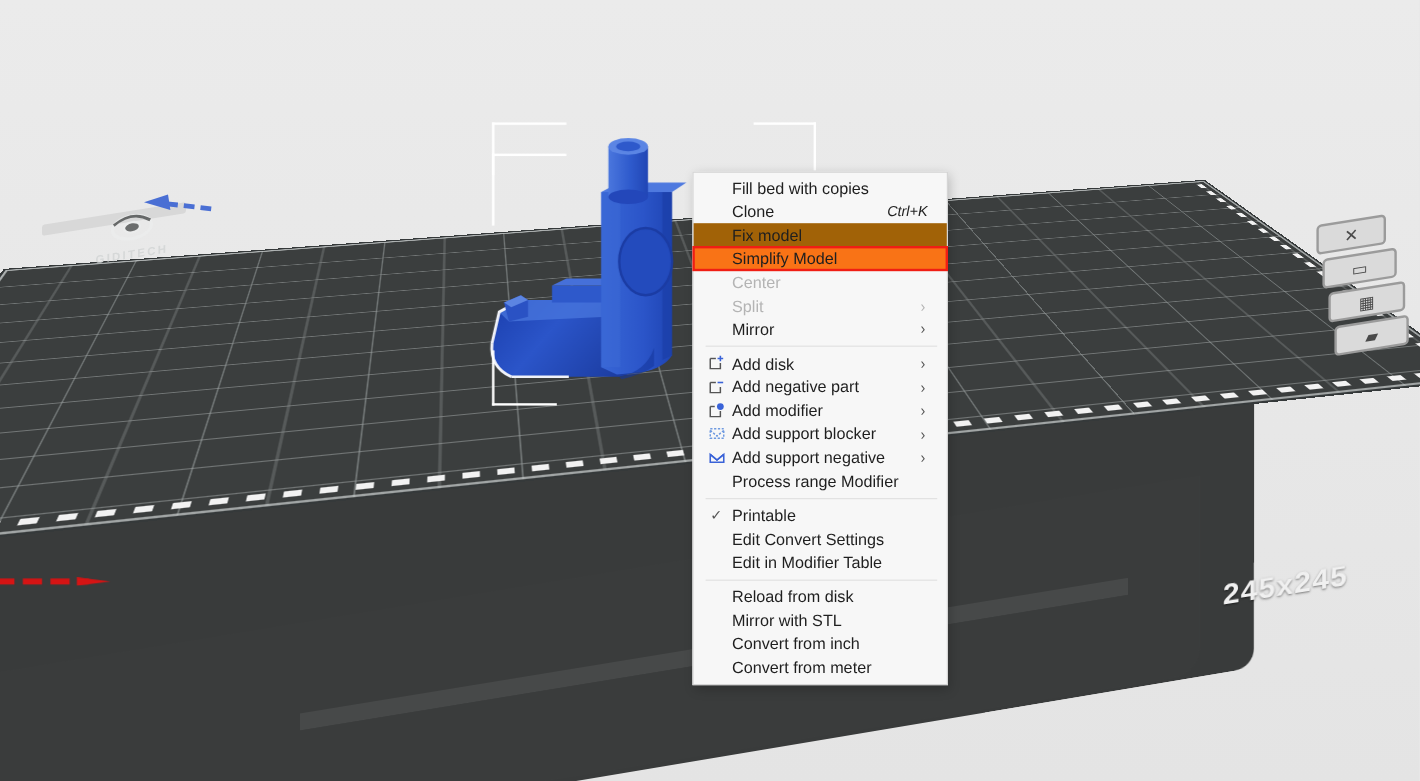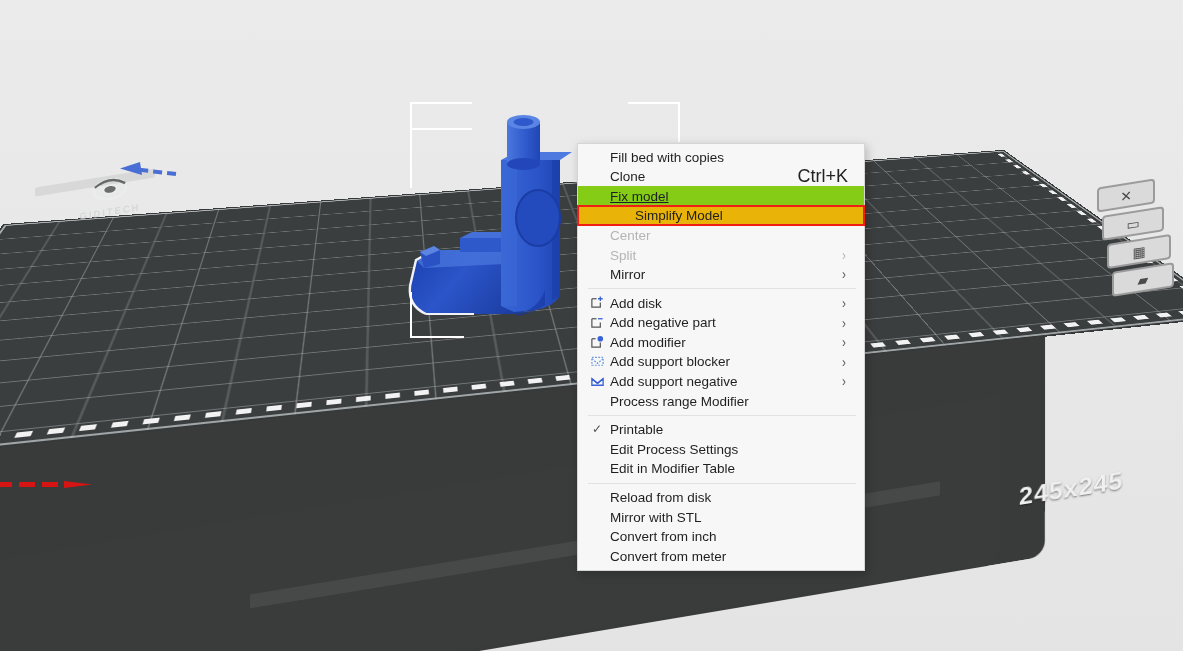--- a/index.html
+++ b/index.html
@@ -237,21 +237,21 @@
   .side-icon:nth-child(1) { margin-left: 4px; }
   .side-icon:nth-child(2) { margin-left: 9px; width: 62px; }
   .side-icon:nth-child(3) { margin-left: 14px; width: 64px; }
   .side-icon:nth-child(4) { margin-left: 19px; width: 62px; }
 
   
   #context-menu {
     position: absolute;
     left: 577px;
     top: 143px;
-    width: 288px;
+    width: 213px;
     background: #f7f7f7;
     border: 1px solid #d5d5d5;
     box-shadow: 2px 3px 9px rgba(0,0,0,.22);
     z-index: 50;
     padding: 3px 0 4px;
     font-size: 13.5px;
     color: #1f1f1f;
     user-select: none;
   }
   .mi {
@@ -271,38 +271,38 @@
     justify-content: center;
     padding-left: 6px;
   }
   .mi .mi-label {
     flex: 1 1 auto;
     line-height: 1;
     padding-top: 1px;
   }
   .mi .mi-shortcut {
     color: #222;
-    font-size: 18px;
+    font-size: 12px;
     padding-right: 6px;
+    font-style: italic;
   }
   .mi .mi-arrow {
     color: #555;
     font-size: 12px;
     padding-right: 8px;
     transform: scaleY(1.15);
   }
   .mi.disabled .mi-label,
   .mi.disabled .mi-arrow { color: #b4b4b4; }
-  .mi.hovered { background: #84cc16; text-decoration: underline; }
+  .mi.hovered { background: #a16207; }
   .mi.highlighted {
     outline: 2px solid #f01e14;
     outline-offset: -1px;
-    background: #eab308;
+    background: #f97316;
     z-index: 2;
-    padding-left: 25px;
   }
   .sep {
     height: 1px;
     background: #e2e2e2;
     margin: 4px 8px 4px 10px;
   }
   .check {
     color: #555;
     font-size: 12px;
     transform: translateY(-1px);
@@ -518,21 +518,21 @@
       </div>
       <div class="sep"></div>
       <div class="mi">
         <span class="mi-icon">
           <span class="check">✓</span>
         </span>
         <span class="mi-label">Printable</span>
       </div>
       <div class="mi">
         <span class="mi-icon"></span>
-        <span class="mi-label">Edit Process Settings</span>
+        <span class="mi-label">Edit Convert Settings</span>
       </div>
       <div class="mi">
         <span class="mi-icon"></span>
         <span class="mi-label">Edit in Modifier Table</span>
       </div>
       <div class="sep"></div>
       <div class="mi">
         <span class="mi-icon"></span>
         <span class="mi-label">Reload from disk</span>
       </div>

